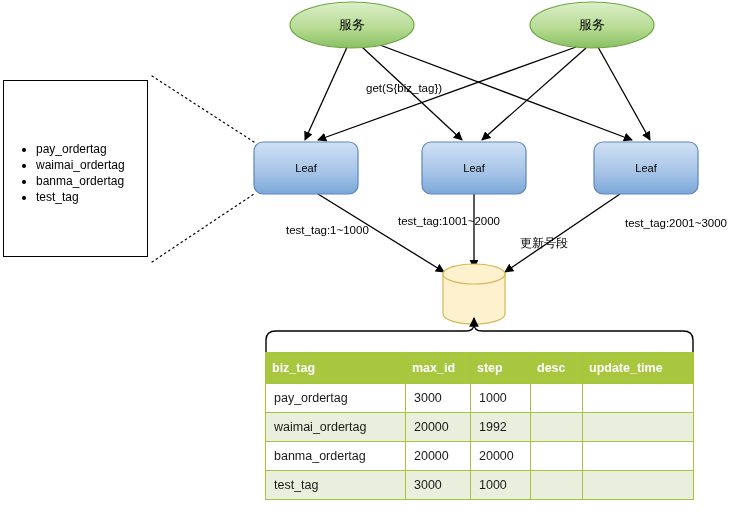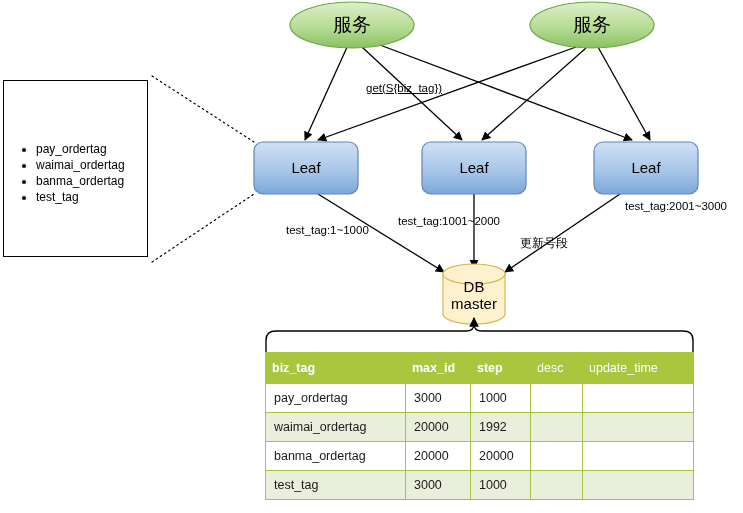--- a/index.html
+++ b/index.html
@@ -24,33 +24,33 @@
     width: 743px;
     height: 513px;
     pointer-events: none;
   }
   .node-text {
     position: absolute;
     display: flex;
     align-items: center;
     justify-content: center;
     text-align: center;
-    font-size: 15px;
+    font-size: 11px;
     color: #000000;
     line-height: 1.15;
   }
   .edge-label {
     position: absolute;
     font-size: 11.5px;
     color: #000000;
     white-space: nowrap;
   }
   .cjk {
     font-family: "DejaVu Sans", "Liberation Sans", sans-serif;
-    font-size: 19px;
+    font-size: 13px;
   }
   .cjk-small {
     font-family: Liberation Sans, sans-serif;
     font-size: 12px;
   }
   
   #tag-list-box {
     position: absolute;
     left: 3px;
     top: 80px;
@@ -90,21 +90,21 @@
     text-align: left;
     box-sizing: border-box;
   }
   #schema-table thead th {
     background: #a8c73f;
     color: #ffffff;
     height: 31px;
     padding-left: 6px;
   }
   #schema-table thead th.bold-head { font-weight: bold; }
-  #schema-table thead th.light-head { font-weight: normal; }
+  #schema-table thead th.light-head { font-weight: bold; }
   #schema-table tbody tr:nth-child(odd) td { background: #ffffff; }
   #schema-table tbody tr:nth-child(even) td { background: #eaeedc; }
   #schema-table td { color: #1a1a1a; }
   .col-biz { width: 140px; }
   .col-max { width: 65px; }
   .col-step { width: 60px; }
   .col-desc { width: 52px; }
   .col-upd { width: 111px; }
 </style>
 </head>
@@ -164,36 +164,32 @@
     <g fill="none" stroke="#000000" stroke-width="1.4">
       <path d="M 266 352 L 266 340 Q 266 331 276 331 L 466 331 Q 474 331 474 324
                Q 474 331 482 331 L 683 331 Q 693 331 693 340 L 693 352"></path>
       <line x1="474" y1="327" x2="474" y2="318" marker-end="url(#arrowHead)"></line>
     </g>
   </svg>
 
   <div class="node-text cjk" style="left:290px; top:3px; width:124px; height:44px;">服务</div>
   <div class="node-text cjk" style="left:530px; top:3px; width:124px; height:44px;">服务</div>
 
-  <div class="edge-label" style="left:366px; top:82px;text-decoration:underline;">get(S{biz_tag})</div>
+  <div class="edge-label" style="left:366px; top:82px;">get(S{biz_tag})</div>
 
   <div class="node-text" style="left:254px; top:142px; width:104px; height:52px;">Leaf</div>
   <div class="node-text" style="left:422px; top:142px; width:104px; height:52px;">Leaf</div>
   <div class="node-text" style="left:594px; top:142px; width:104px; height:52px;">Leaf</div>
 
   <div class="edge-label" style="left:266px; top:224px;margin-left:20px;">test_tag:1~1000</div>
   <div class="edge-label" style="left:398px; top:215px;">test_tag:1001~2000</div>
-  <div class="edge-label" style="left:625px; top:200px;">test_tag:2001~3000</div>
+  <div class="edge-label" style="left:625px; top:217px;">test_tag:2001~3000</div>
 
   <div class="edge-label cjk-small" style="left:520px; top:235px;">更新号段</div>
 
-  <div class="node-text" style="left:443px; top:278px; width:62px; height:34px; flex-direction:column;">
-    <span>DB</span>
-    <span>master</span>
-  </div>
 
   <div id="tag-list-box">
     <ul>
       <li>pay_ordertag</li>
       <li>waimai_ordertag</li>
       <li>banma_ordertag</li>
       <li>test_tag</li>
     </ul>
   </div>
 

